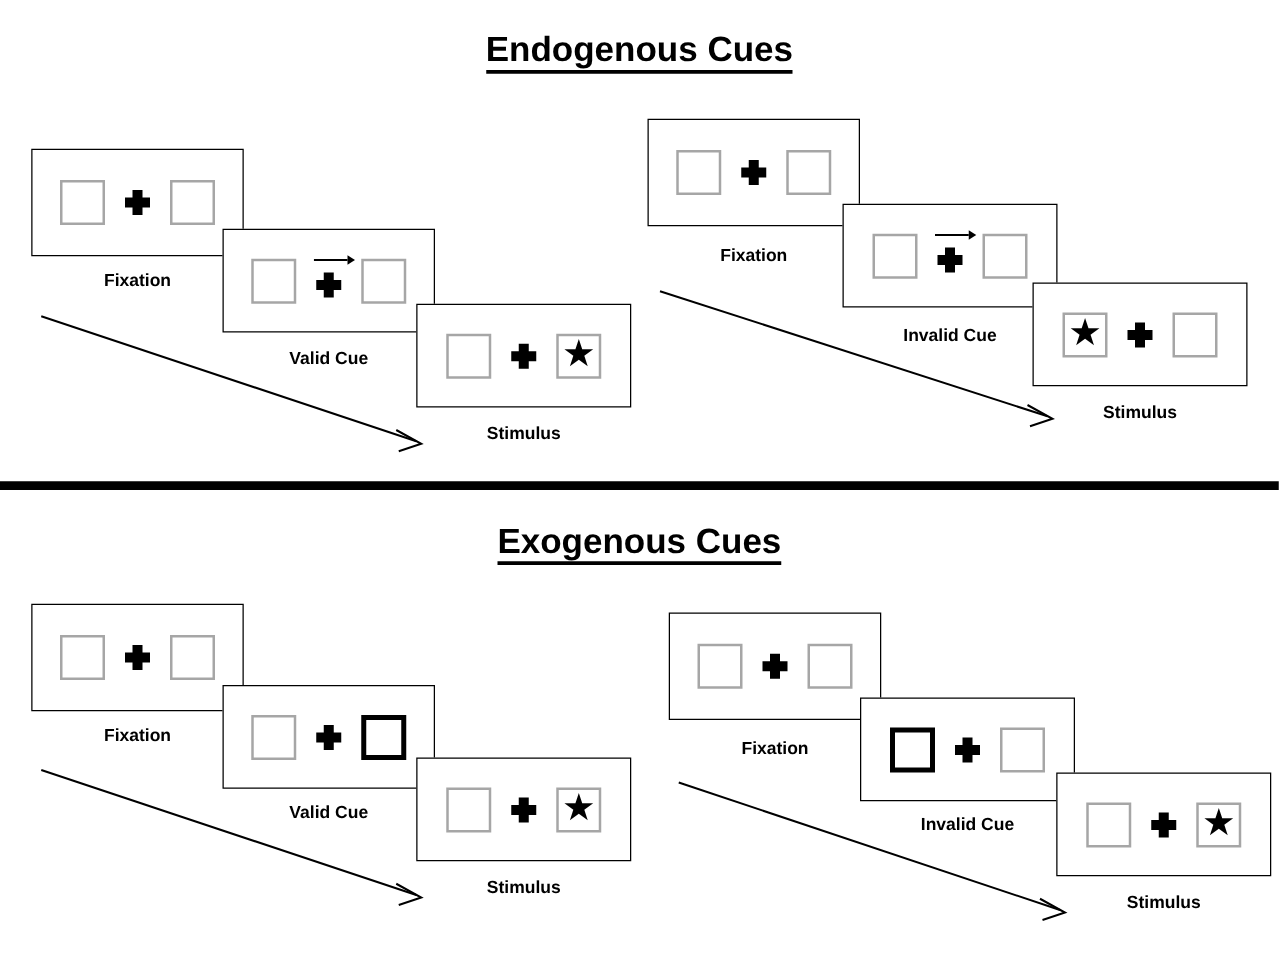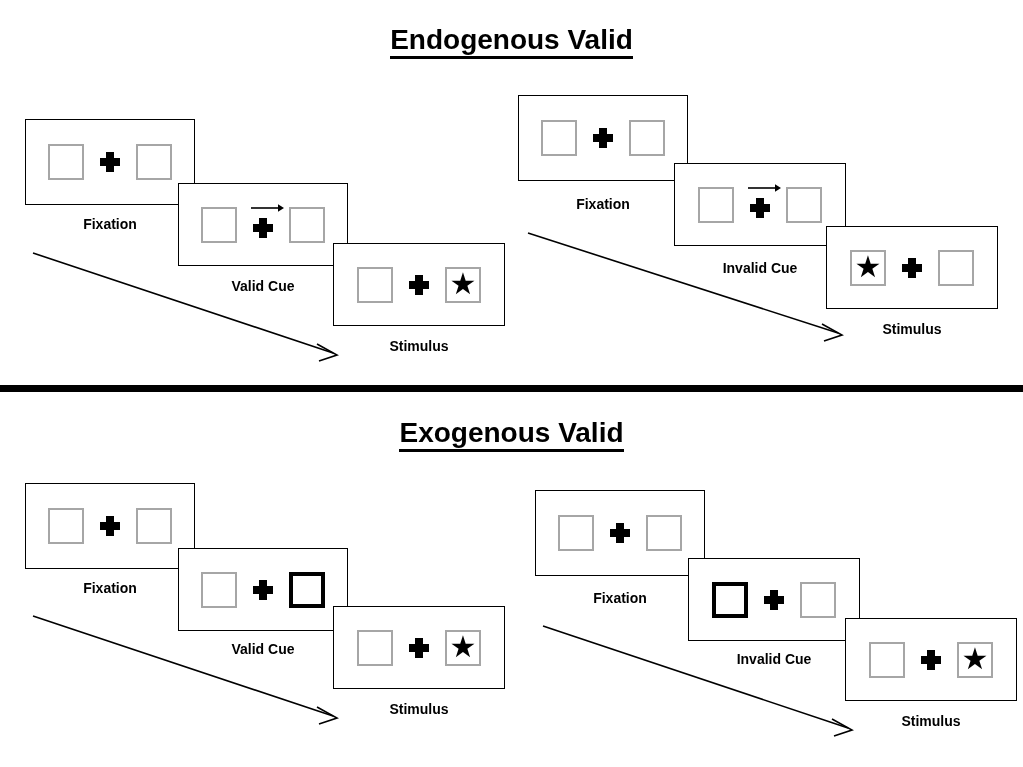--- a/index.html
+++ b/index.html
@@ -131,21 +131,21 @@
 
   .time-arrow {
     position: absolute;
     pointer-events: none;
   }
 </style>
 </head>
 <body>
 
 <div class="section-title" style="top: 24px;">
-  <span>Endogenous Valid</span>
+  <span>Endogenous Cues</span>
 </div>
 
 <div id="endogenous-title-anchor"></div>
 
 <div class="panel" style="left:25px; top:119px; width:170px; height:86px;">
   <div class="panel-inner">
     <div class="stim-row">
       <div class="box"></div>
       <div class="center-slot">
         <div class="plus"></div>
@@ -239,21 +239,21 @@
 <div class="panel-label" style="left:826px; top:321px; width:172px;">Stimulus</div>
 
 <svg class="time-arrow" style="left:520px; top:225px; width:340px; height:125px;" viewBox="0 0 340 125">
   <line x1="8" y1="8" x2="318" y2="108" stroke="#000" stroke-width="1.6"></line>
   <polyline points="302,99 322,110 304,116" fill="none" stroke="#000" stroke-width="1.6"></polyline>
 </svg>
 
 <div class="divider" style="top:385px;"></div>
 
 <div class="section-title" style="top:417px;">
-  <span>Exogenous Valid</span>
+  <span>Exogenous Cues</span>
 </div>
 
 <div class="panel" style="left:25px; top:483px; width:170px; height:86px;">
   <div class="panel-inner">
     <div class="stim-row">
       <div class="box"></div>
       <div class="center-slot">
         <div class="plus"></div>
       </div>
       <div class="box"></div>

